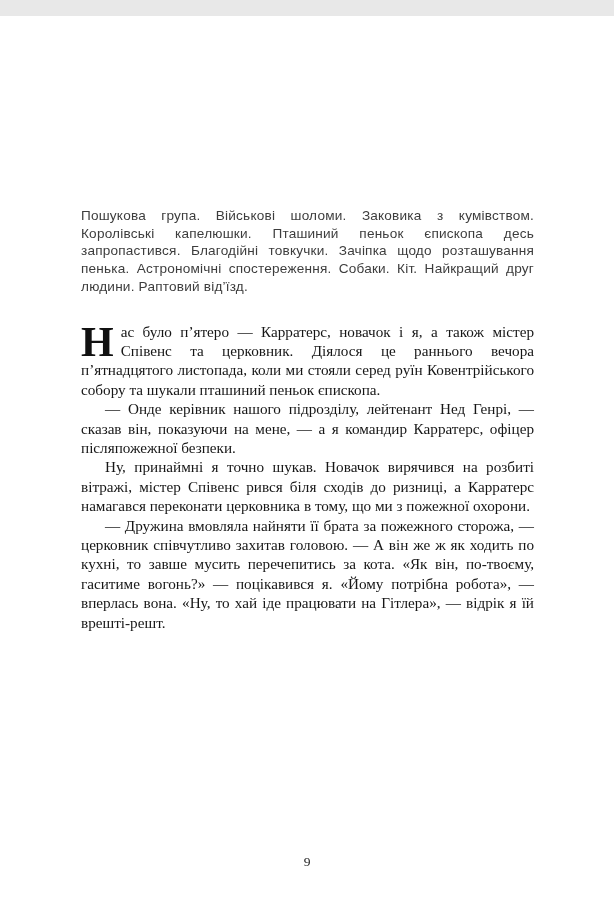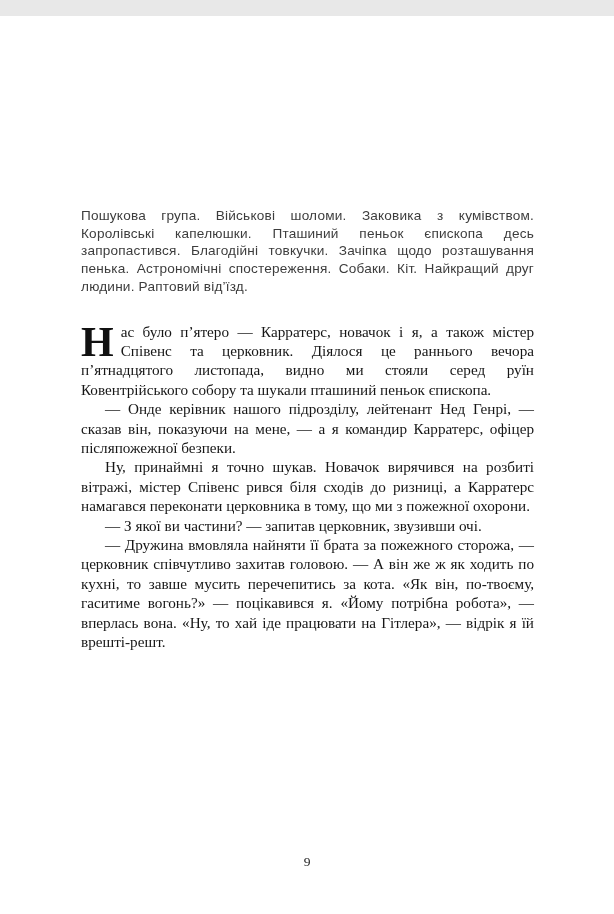--- a/index.html
+++ b/index.html
@@ -69,25 +69,24 @@
 <body>
 
 <div class="page">
 
   <div class="content">
 
     <div class="summary">Пошукова група. Військові шоломи. Заковика з кумівством. Королівські капелюшки. Пташиний пеньок єпископа десь запропастився. Благодійні товкучки. Зачіпка щодо розташування пенька. Астрономічні спостереження. Собаки. Кіт. Найкращий друг людини. Раптовий від’їзд.</div>
 
     <div class="body-text">
 
-      <p class="first"><span class="dropcap">Н</span><span>ас було п’ятеро — Карратерс, новачок і я, а також містер Співенс та церковник. Діялося це раннього вечора п’ятнадцятого листопада, видно ми стояли серед руїн Ковентрійського собору та шукали пташиний пеньок єпископа.</span></p>
+      <p class="first"><span class="dropcap">Н</span><span>ас було п’ятеро — Карратерс, новачок і я, а також містер Співенс та церковник. Діялося це раннього вечора п’ятнадцятого листопада, коли ми стояли серед руїн Ковентрійського собору та шукали пташиний пеньок єпископа.</span></p>
 
       <p>— Онде керівник нашого підрозділу, лейтенант Нед Генрі, — сказав він, показуючи на мене, — а я командир Карратерс, офіцер післяпожежної безпеки.</p>
       <p>Ну, принаймні я точно шукав. Новачок вирячився на розбиті вітражі, містер Співенс рився біля сходів до ризниці, а Карратерс намагався переконати церковника в тому, що ми з пожежної охорони.</p>
-      <p>— З якої ви частини? — запитав церковник, звузивши очі.</p>
       <p>— Дружина вмовляла найняти її брата за пожежного сторожа, — церковник співчутливо захитав головою. — А він же ж як ходить по кухні, то завше мусить перечепитись за кота. «Як він, по-твоєму, гаситиме вогонь?» — поцікавився я. «Йому потрібна робота», — вперлась вона. «Ну, то хай іде працювати на Гітлера», — відрік я їй врешті-решт.</p>
 
     </div>
 
   </div>
 
   <div class="page-number">9</div>
 
 </div>
 

